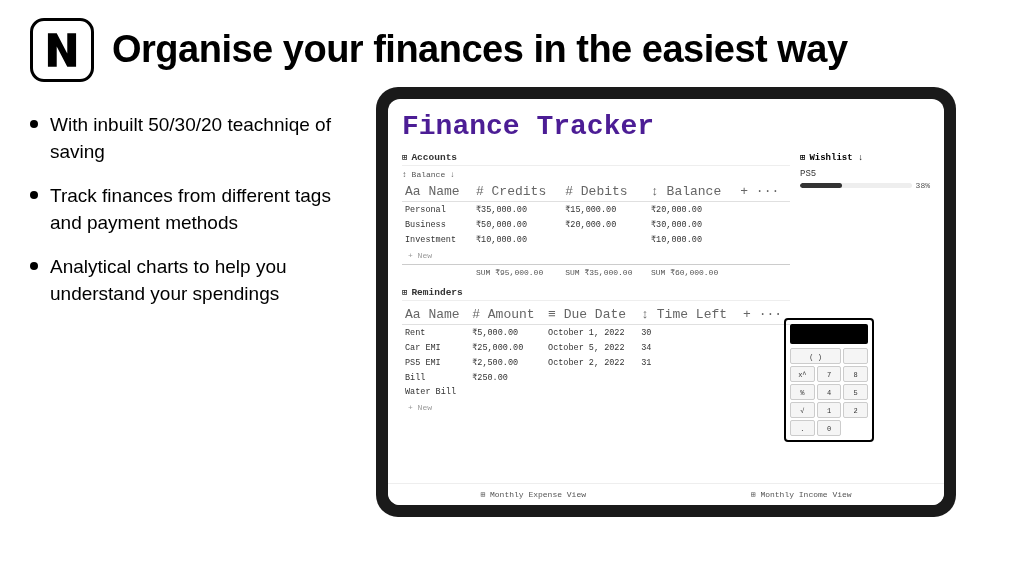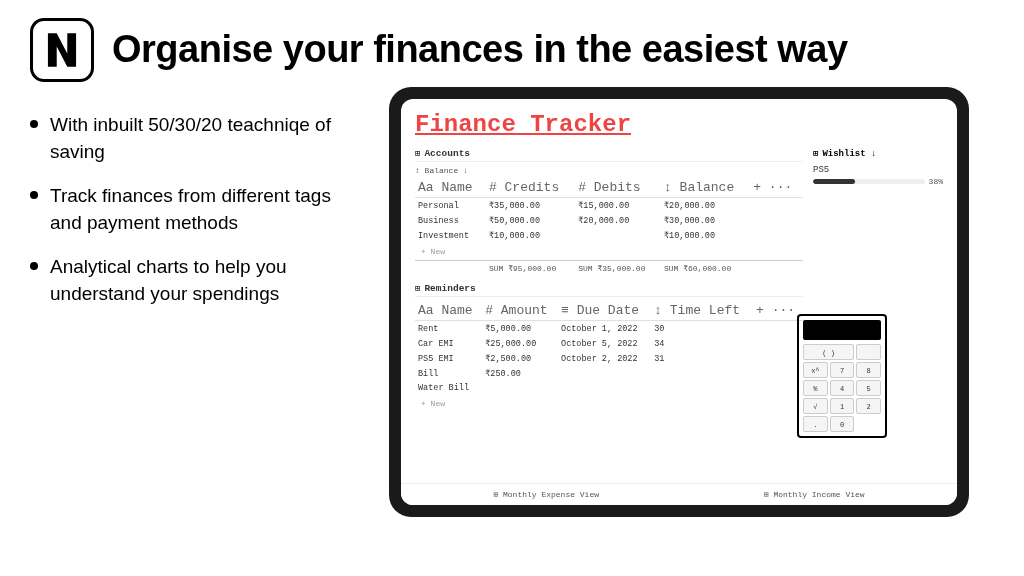--- a/index.html
+++ b/index.html
@@ -40,21 +40,21 @@
       color: #000;
       letter-spacing: -0.5px;
       line-height: 1.1;
     }
 
     
     .main-content {
       display: flex;
       flex: 1;
       padding: 0 30px 10px 30px;
-      gap: 29px;
+      gap: 16px;
       align-items: flex-start;
     }
 
     
     .bullet-list {
       flex: 0 0 330px;
       padding-top: 20px;
     }
     .bullet-item {
       display: flex;
@@ -100,26 +100,25 @@
 
     
     .ft-content {
       padding: 12px 14px 0 14px;
       flex: 1;
       font-family: 'Courier New', monospace;
       font-size: 10px;
       overflow: hidden;
     }
     .ft-title {
-      font-size: 24px;
+      font-size: 28px;
       font-weight: 700;
       font-family: 'Courier New', monospace;
       margin-bottom: 10px;
-      color: #ef4444;
-      text-decoration: underline;
+      color: #4c1d95;
     }
 
     .ft-body {
       display: flex;
       gap: 10px;
       height: calc(100% - 38px);
     }
 
     .ft-left {
       flex: 1;

